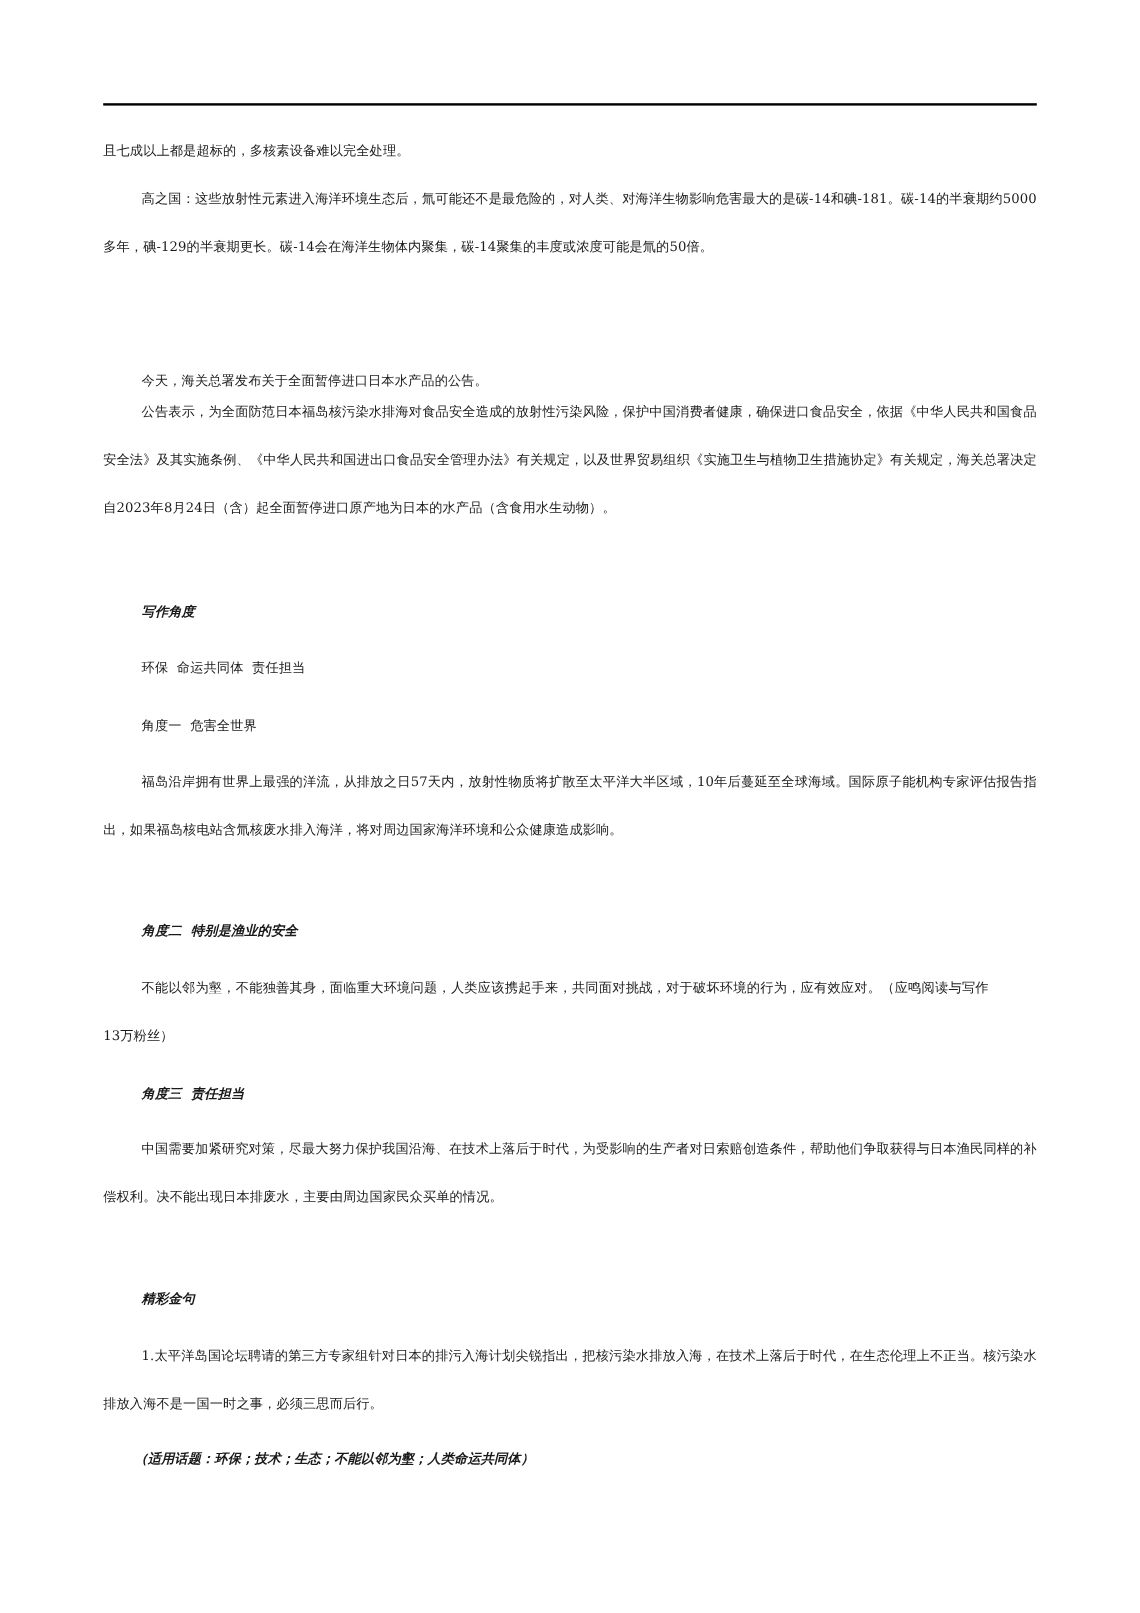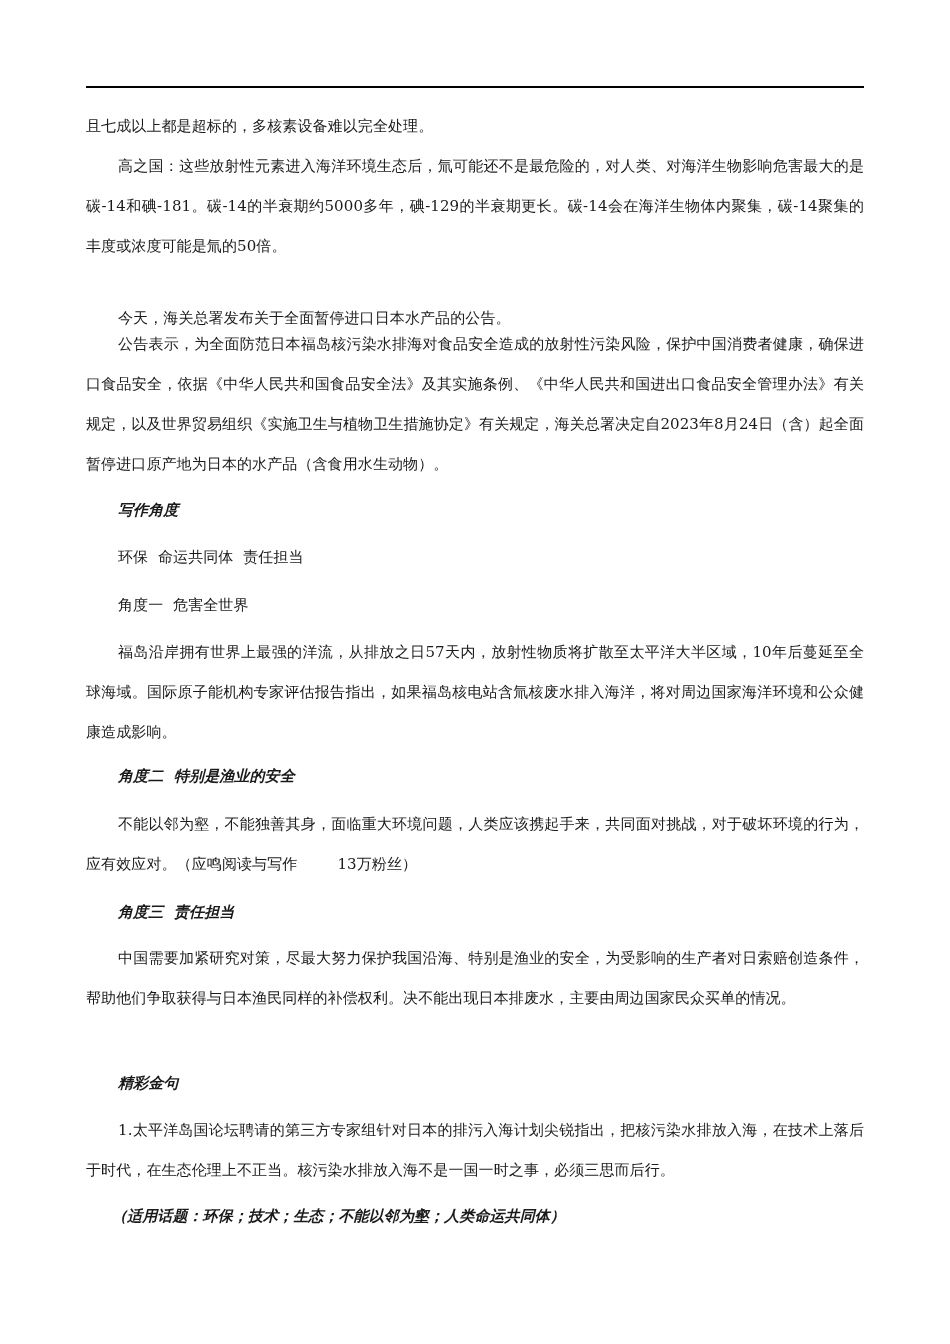--- a/index.html
+++ b/index.html
@@ -26,21 +26,21 @@
       left: 0;
       top: 86px;
       width: 778px;
       height: 0;
       border-top: 2px solid #000;
     }
     .p {
       position: absolute;
       left: 0;
       width: 778px;
-      font-size: 15px;
+      font-size: 11px;
       line-height: 40px;
       text-align: justify;
       text-align-last: left;
       letter-spacing: 0.1px;
     }
     .indent { text-indent: 32px; }
     .head {
       font-family: "DejaVu Sans", "Liberation Sans", sans-serif;
       font-weight: bold;
       padding-left: 32px;
@@ -70,20 +70,20 @@
   <div class="p indent" style="top:585px; white-space:pre;">角度一  危害全世界</div>
 
   <div class="p indent" style="top:632px;">福岛沿岸拥有世界上最强的洋流，从排放之日57天内，放射性物质将扩散至太平洋大半区域，10年后蔓延至全球海域。国际原子能机构专家评估报告指出，如果福岛核电站含氚核废水排入海洋，将对周边国家海洋环境和公众健康造成影响。</div>
 
   <div class="p head" style="top:756px; white-space:pre;">角度二  特别是渔业的安全</div>
 
   <div class="p indent" style="top:804px;"><span>不能以邻为壑，不能独善其身，面临重大环境问题，人类应该携起手来，共同面对挑战，对于破坏环境的行为，应有效应对。（应鸣阅读与写作</span><span class="gap"></span><span>13万粉丝）</span></div>
 
   <div class="p head" style="top:892px; white-space:pre;">角度三  责任担当</div>
 
-  <div class="p indent" style="top:938px;">中国需要加紧研究对策，尽最大努力保护我国沿海、特别是渔业的安全，为受影响的生产者对日索赔创造条件，帮助他们争取获得与日本渔民同样的补偿权利。决不能出现日本排废水，主要由周边国家民众买单的情况。</div>
+  <div class="p indent" style="top:938px;">中国需要加紧研究对策，尽最大努力保护我国沿海、在技术上落后于时代，为受影响的生产者对日索赔创造条件，帮助他们争取获得与日本渔民同样的补偿权利。决不能出现日本排废水，主要由周边国家民众买单的情况。</div>
 
   <div class="p head" style="top:1063px;">精彩金句</div>
 
   <div class="p indent" style="top:1110px;">1.太平洋岛国论坛聘请的第三方专家组针对日本的排污入海计划尖锐指出，把核污染水排放入海，在技术上落后于时代，在生态伦理上不正当。核污染水排放入海不是一国一时之事，必须三思而后行。</div>
 
   <div class="p head" style="top:1196px; padding-left:26px;">（适用话题：环保；技术；生态；不能以邻为壑；人类命运共同体）</div>
 </div>
 
 </body></html>

